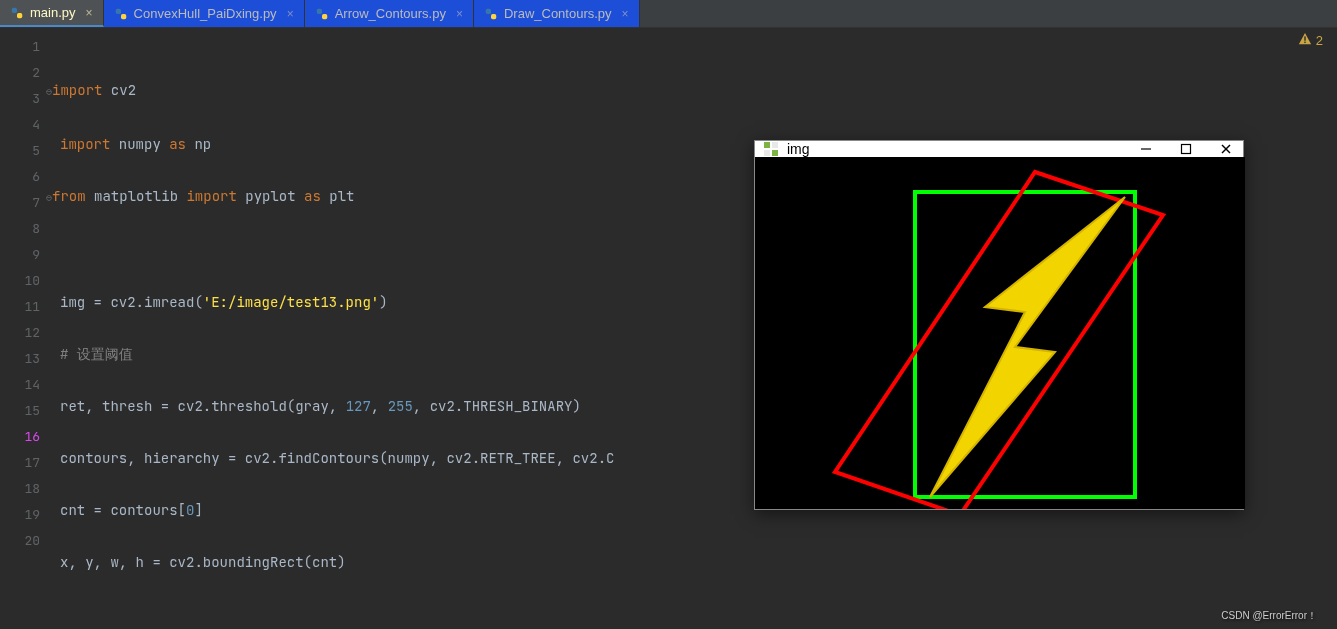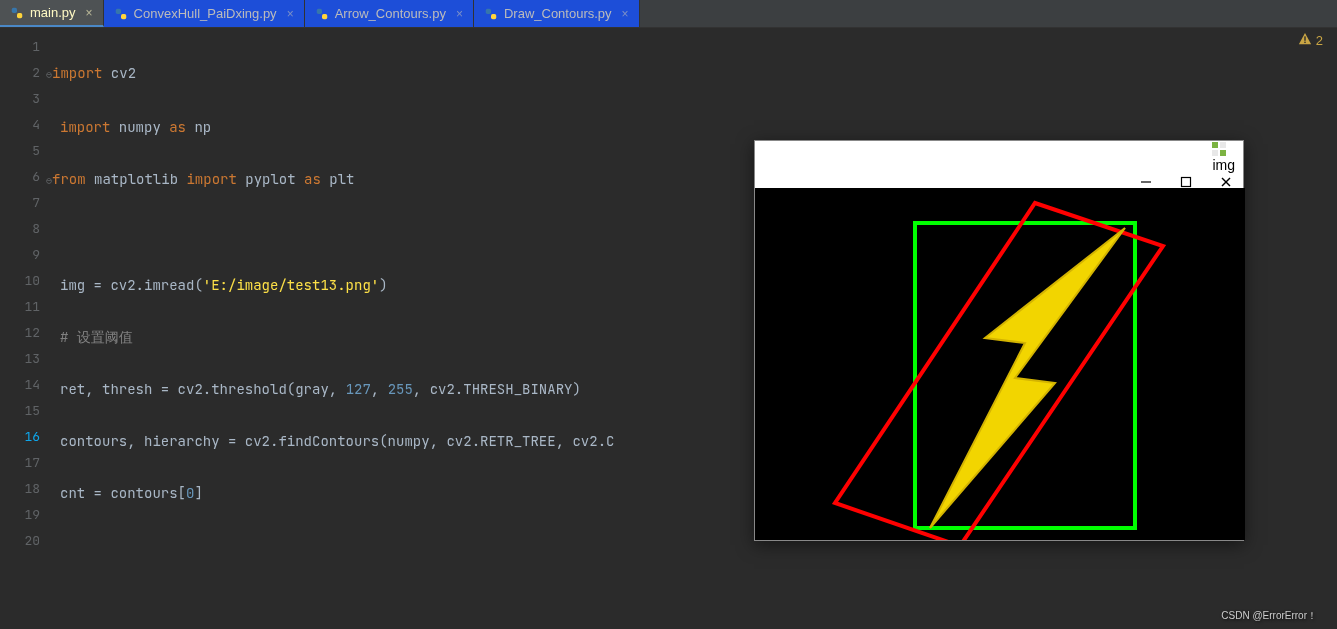--- a/index.html
+++ b/index.html
@@ -49,27 +49,28 @@
   .gutter {
     width: 60px;
     padding-top: 6px;
     text-align: right;
     color: #606366;
     user-select: none;
     font-size: 13px;
     line-height: 26px;
     padding-right: 20px;
   }
-  .gutter .ln.active { color: #0ea5e9; }
+  .gutter .ln.active { color: #d946ef; }
   .code {
     padding-top: 6px;
     flex: 1;
     line-height: 26px;
     font-size: 14px;
     white-space: pre;
+    margin-top: 17px;
   }
   .kw { color: #cc7832; }
   .str { color: #fde047; }
   .num { color: #6897bb; }
   .cmt { color: #808080; }
   .id { color: #a9b7c6; }
   
   .warn-indicator {
     position: absolute;
     right: 14px;
@@ -85,28 +86,27 @@
   .cv-window {
     position: absolute;
     left: 754px;
     top: 140px;
     width: 490px;
     background: #ffffff;
     border: 1px solid #888;
     box-shadow: 0 4px 16px rgba(0,0,0,.5);
   }
   .cv-titlebar {
-    height: 47px;
+    height: 16px;
     background: #ffffff;
     display: flex;
-    align-items: flex-end;
+    align-items: center;
     padding: 0 8px;
     font-family: "Segoe UI", sans-serif;
     color: #000000;
-    flex-direction: column;
   }
   .cv-titlebar .app-icon { width: 16px; height: 16px; margin-right: 8px; display:inline-block; }
   .cv-titlebar .title-text { flex: 0 0 auto; }
   .cv-titlebar .spacer { flex: 1; }
   .cv-btns { display: flex; gap: 22px; align-items: center; }
   .cv-btn { width: 18px; height: 18px; display:flex; align-items:center; justify-content:center; color:#000; cursor:pointer; }
   .cv-content {
     background: #000000;
     height: 352px;
     position: relative;
@@ -207,20 +207,21 @@
   <div class="code">
 <div><span class="fold-icon">⊖</span><span class="kw">import</span> <span class="id">cv2</span></div>
 <div><span class="kw">import</span> <span class="id">numpy</span> <span class="kw">as</span> <span class="id">np</span></div>
 <div><span class="fold-icon">⊖</span><span class="kw">from</span> <span class="id">matplotlib</span> <span class="kw">import</span> <span class="id">pyplot</span> <span class="kw">as</span> <span class="id">plt</span></div>
 <div> </div>
 <div><span class="id">img = cv2.imread(</span><span class="str">'E:/image/test13.png'</span><span class="id">)</span></div>
 <div><span class="cmt"># 设置阈值</span></div>
 <div><span class="id">ret</span>, <span class="id">thresh = cv2.threshold(gray</span>, <span class="num">127</span>, <span class="num">255</span>, <span class="id">cv2.THRESH_BINARY)</span></div>
 <div><span class="id">contours</span>, <span class="id">hierarchy = cv2.findContours(numpy</span>, <span class="id">cv2.RETR_TREE</span>, <span class="id">cv2.C</span></div>
 <div><span class="id">cnt = contours[</span><span class="num">0</span><span class="id">]</span></div>
+<div><span class="id">x, y, w, h = cv2.boundingRect(cnt)</span></div>
 
 
 
 
 
 
 
 
 
   </div>

